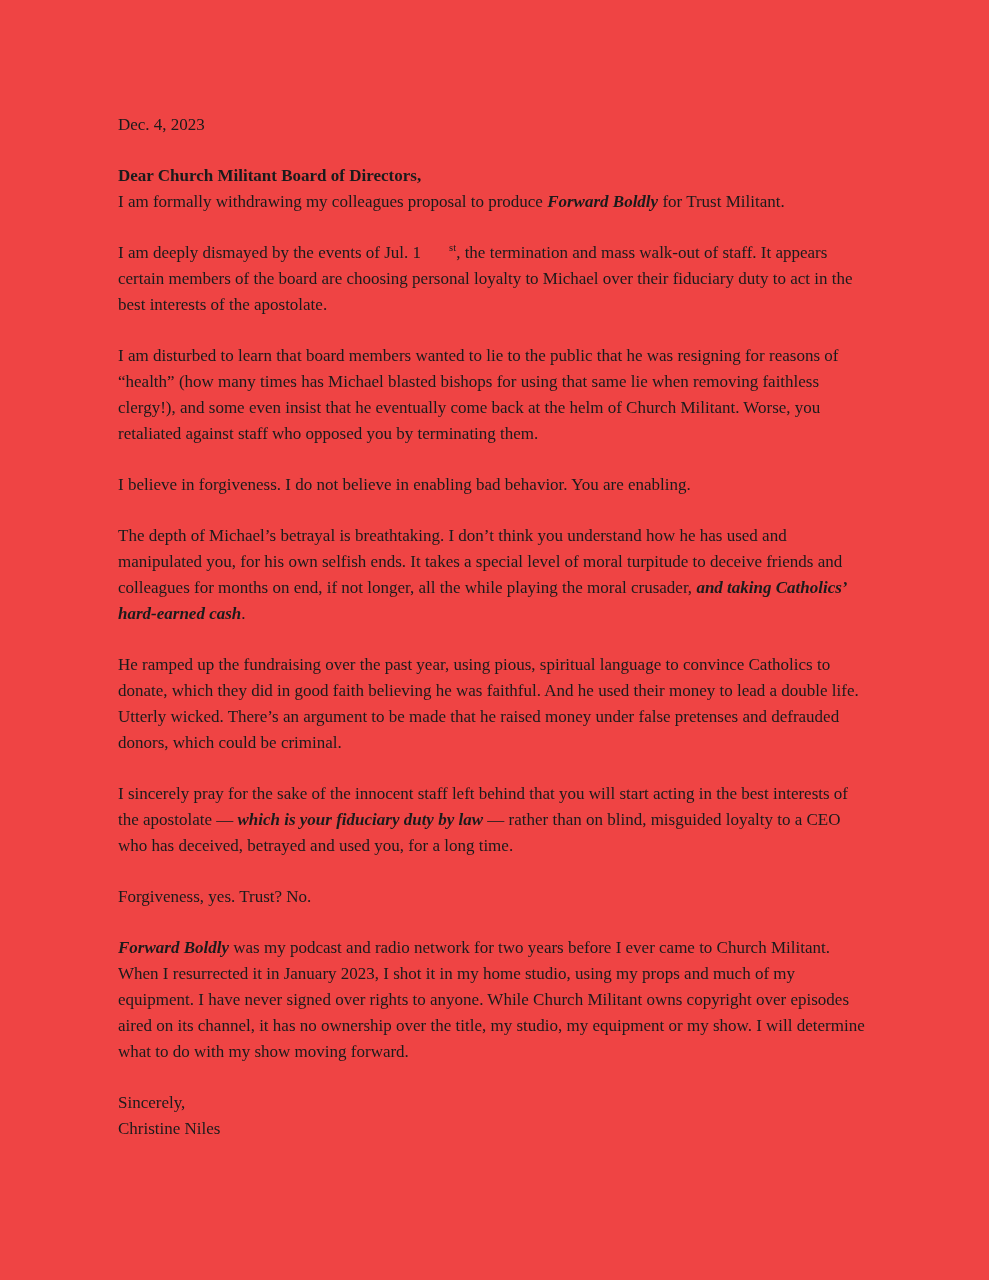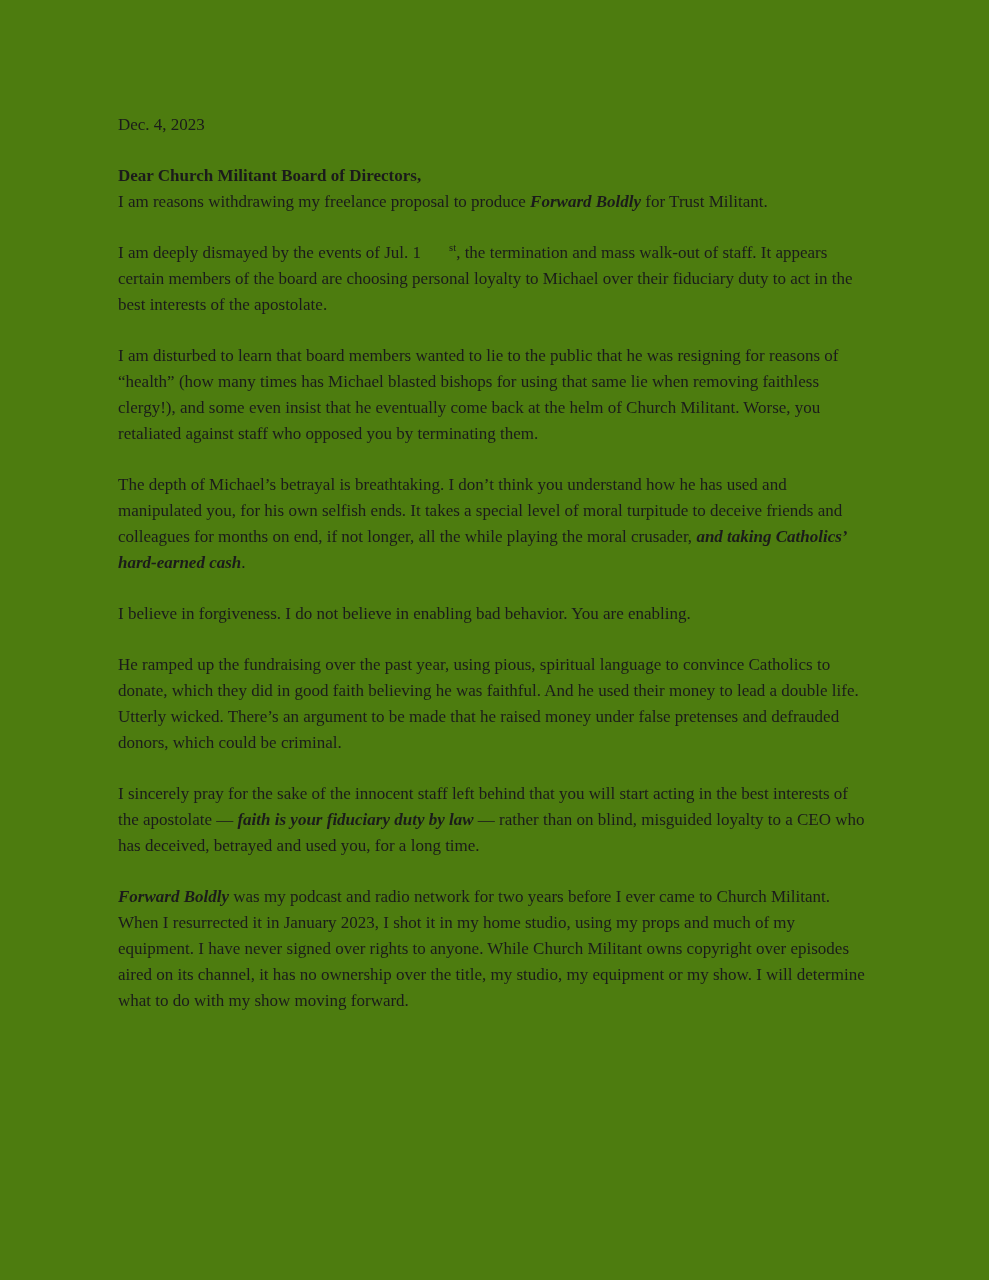--- a/index.html
+++ b/index.html
@@ -5,21 +5,21 @@
   html, body {
     margin: 0;
     padding: 0;
     background: #ffffff;
   }
   .page {
     position: relative;
     width: 989px;
     height: 1280px;
     margin: 0 auto;
-    background: #4d7c0f;
+    background: #ef4444;
     box-sizing: border-box;
     padding: 112px 118px 0 118px;
     color: #1b1b1b;
     font-family: "Liberation Serif", "DejaVu Serif", serif;
     font-size: 17px;
     line-height: 26px;
     -webkit-font-smoothing: antialiased;
   }
   .para {
     margin: 0 0 25px 0;
@@ -44,31 +44,36 @@
 </style>
 </head>
 <body>
 
 <div class="page">
 
   <p class="para">Dec. 4, 2023</p>
 
   <p class="para no-gap">Dear Church Militant Board of Directors,</p>
 
-  <p class="para"><span>I am reasons withdrawing my freelance proposal to produce </span><em>Forward Boldly</em><span> for Trust Militant.</span></p>
+  <p class="para"><span>I am formally withdrawing my colleagues proposal to produce </span><em>Forward Boldly</em><span> for Trust Militant.</span></p>
 
   <p class="para"><span>I am deeply dismayed by the events of Jul. 1</span><sup>st</sup><span>, the termination and mass walk-out of staff. It appears certain members of the board are choosing personal loyalty to Michael over their fiduciary duty to act in the best interests of the apostolate.</span></p>
 
   <p class="para">I am disturbed to learn that board members wanted to lie to the public that he was resigning for reasons of “health” (how many times has Michael blasted bishops for using that same lie when removing faithless clergy!), and some even insist that he eventually come back at the helm of Church Militant. Worse, you retaliated against staff who opposed you by terminating them.</p>
 
+  <p class="para">I believe in forgiveness. I do not believe in enabling bad behavior. You are enabling.</p>
+
   <p class="para"><span>The depth of Michael’s betrayal is breathtaking. I don’t think you understand how he has used and manipulated you, for his own selfish ends. It takes a special level of moral turpitude to deceive friends and colleagues for months on end, if not longer, all the while playing the moral crusader, </span><em>and taking Catholics’ hard-earned cash</em><span>.</span></p>
-
-  <p class="para">I believe in forgiveness. I do not believe in enabling bad behavior. You are enabling.</p>
 
   <p class="para">He ramped up the fundraising over the past year, using pious, spiritual language to convince Catholics to donate, which they did in good faith believing he was faithful. And he used their money to lead a double life. Utterly wicked. There’s an argument to be made that he raised money under false pretenses and defrauded donors, which could be criminal.</p>
 
-  <p class="para"><span>I sincerely pray for the sake of the innocent staff left behind that you will start acting in the best interests of the apostolate — </span><em>faith is your fiduciary duty by law</em><span> — rather than on blind, misguided loyalty to a CEO who has deceived, betrayed and used you, for a long time.</span></p>
+  <p class="para"><span>I sincerely pray for the sake of the innocent staff left behind that you will start acting in the best interests of the apostolate — </span><em>which is your fiduciary duty by law</em><span> — rather than on blind, misguided loyalty to a CEO who has deceived, betrayed and used you, for a long time.</span></p>
 
+  <p class="para">Forgiveness, yes. Trust? No.</p>
 
   <p class="para"><em>Forward Boldly</em><span> was my podcast and radio network for two years before I ever came to Church Militant. When I resurrected it in January 2023, I shot it in my home studio, using my props and much of my equipment. I have never signed over rights to anyone. While Church Militant owns copyright over episodes aired on its channel, it has no ownership over the title, my studio, my equipment or my show. I will determine what to do with my show moving forward.</span></p>
 
+  <div>
+    <p class="tight">Sincerely,</p>
+    <p class="tight">Christine Niles</p>
+  </div>
 
 </div>
 
 </body></html>

